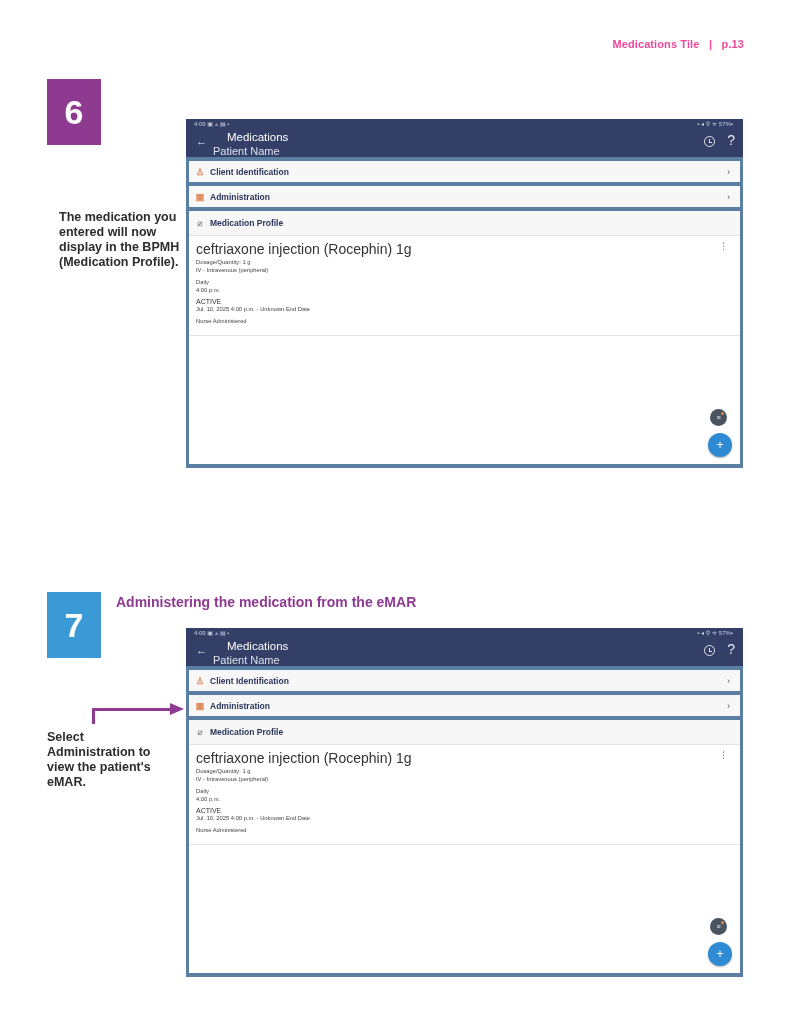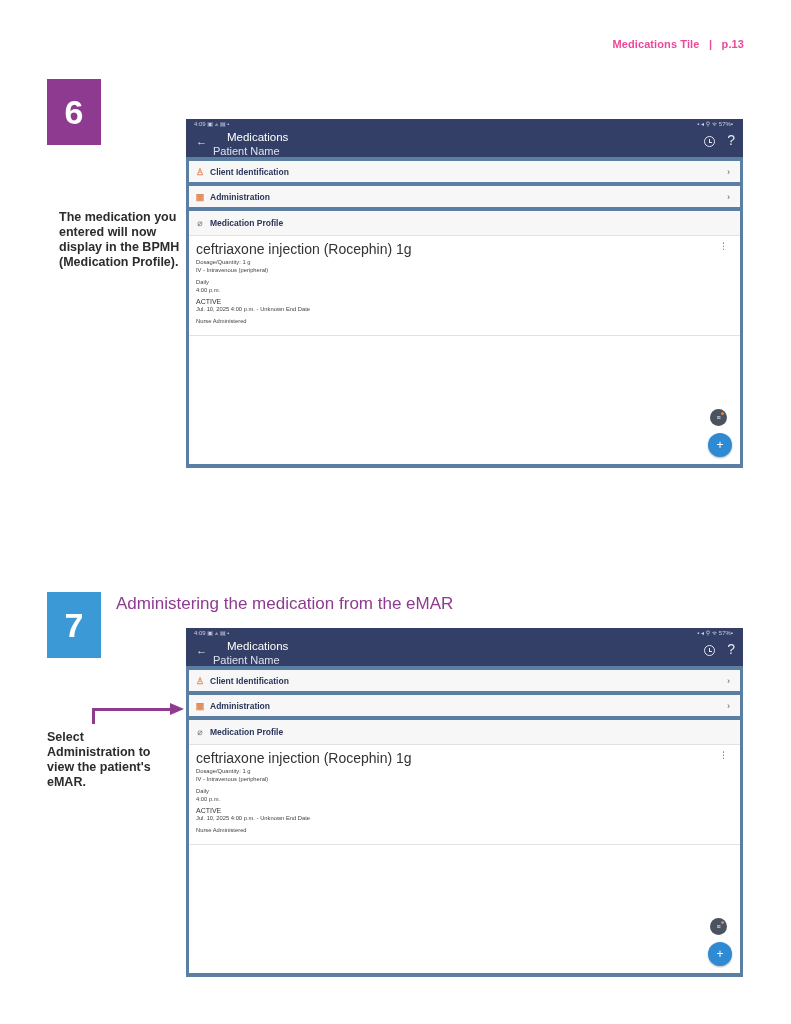--- a/index.html
+++ b/index.html
@@ -9,21 +9,21 @@
   .page-header { position: absolute; top: 38px; right: 47px; font-size: 11px; font-weight: bold; color: #ec4899; letter-spacing: 0.1px; margin-left: 8px; }
 
   .step-badge { position: absolute; width: 54px; height: 66px; color: #fff; font-size: 34px; font-weight: bold; display: flex; align-items: center; justify-content: center; }
   .step-6 { left: 47px; top: 79px; background: #8e3a91; }
   .step-7 { left: 47px; top: 592px; background: #3b9ad6; }
 
   .step-desc { position: absolute; font-size: 12.5px; font-weight: bold; color: #2c2c2c; line-height: 15px; }
   .desc-6 { left: 59px; top: 186px; width: 128px; margin-top: 24px; }
   .desc-7 { left: 47px; top: 730px; width: 110px; }
 
-  .section-title { position: absolute; left: 116px; top: 594px; font-size: 17px; font-weight: normal; color: #8e3a91; text-align: right; }
+  .section-title { position: absolute; left: 116px; top: 594px; font-size: 14px; font-weight: bold; color: #8e3a91; text-align: right; }
 
   .arrow { position: absolute; }
   .arrow .v { position: absolute; left: 92px; top: 708px; width: 3px; height: 16px; background: #8e3a91; }
   .arrow .h { position: absolute; left: 92px; top: 708px; width: 80px; height: 3px; background: #8e3a91; }
   .arrow .head { position: absolute; left: 170px; top: 703px; width: 0; height: 0; border-top: 6.5px solid transparent; border-bottom: 6.5px solid transparent; border-left: 14px solid #8e3a91; }
 
   
   .screen { position: absolute; left: 186px; width: 557px; height: 349px; background: #5a7fa3; padding: 0 3px 4px 3px; }
   .screen-6 { top: 119px; }
   .screen-7 { top: 628px; }

